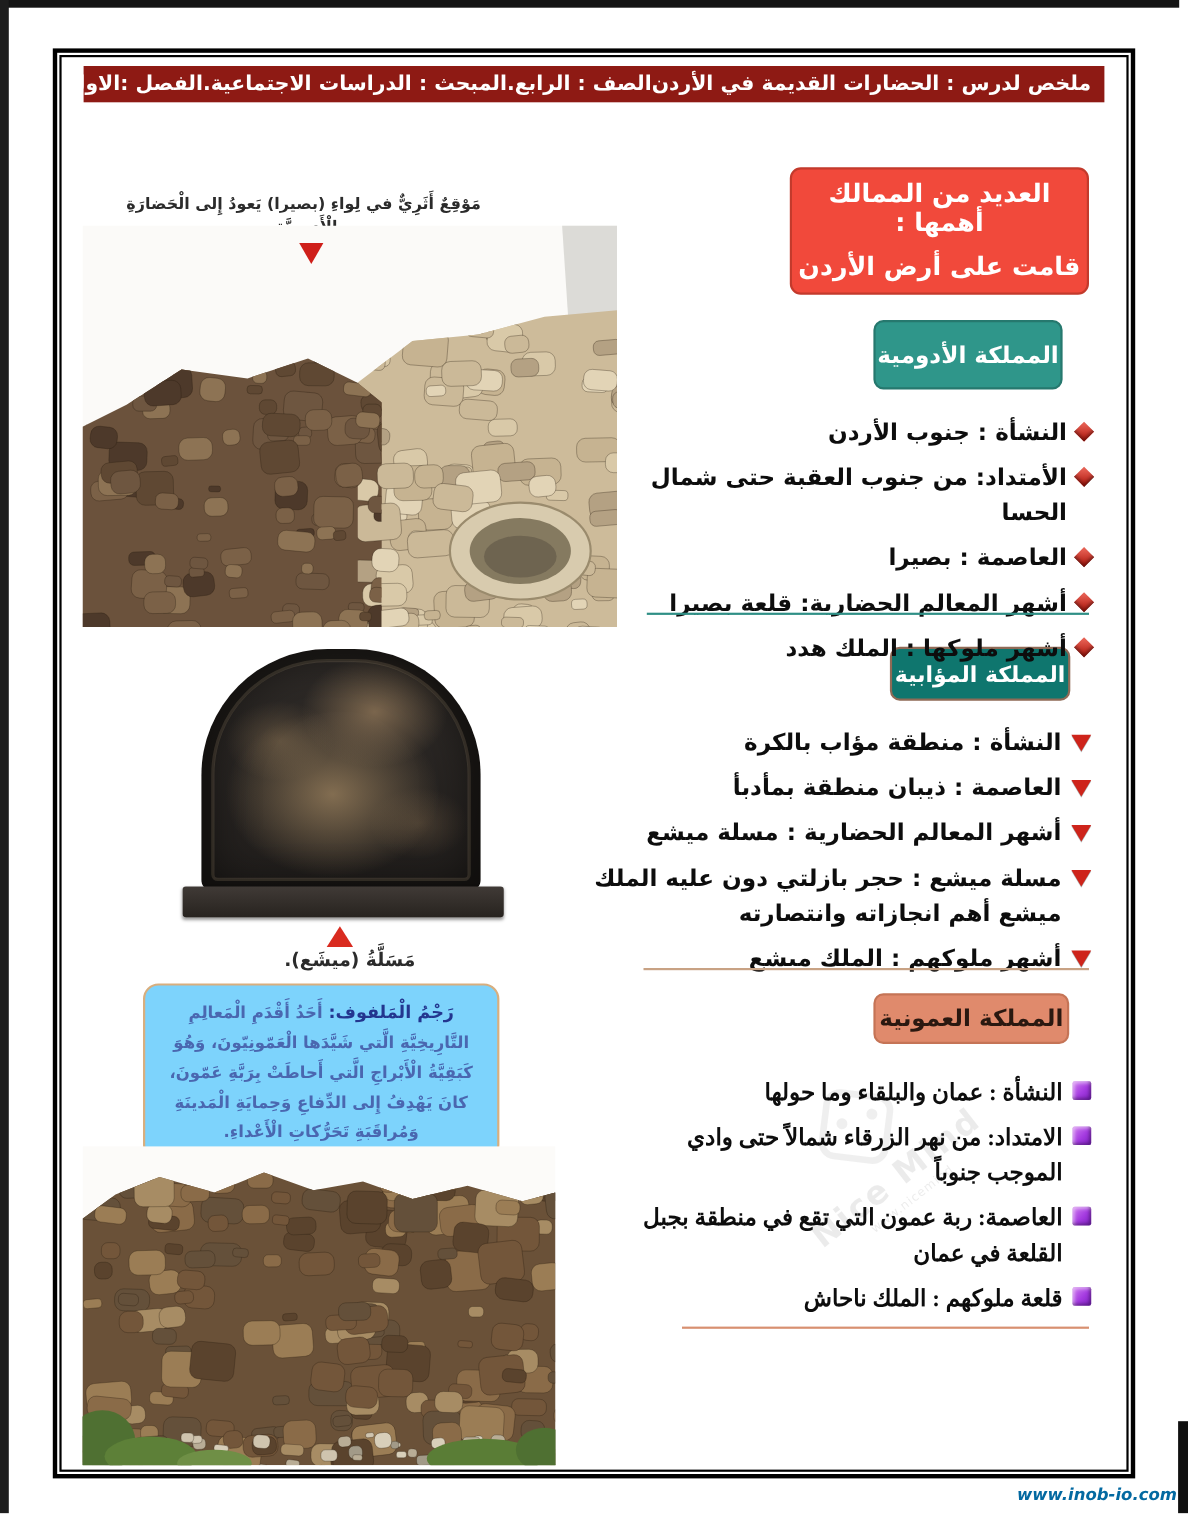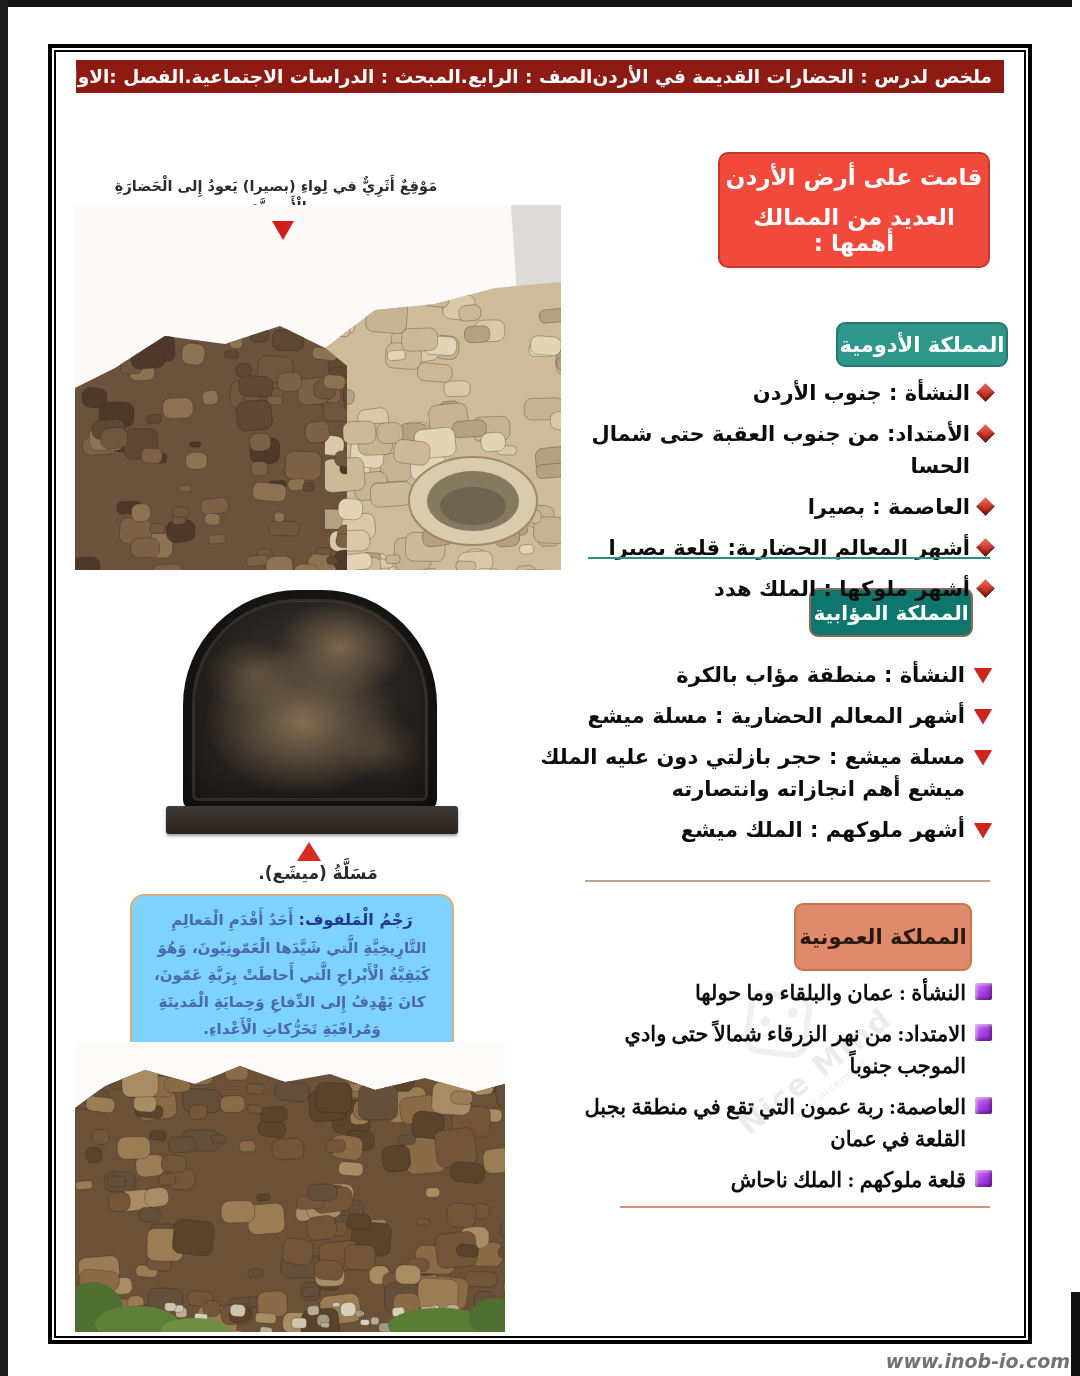--- a/index.html
+++ b/index.html
@@ -16,23 +16,23 @@
   .hdr{position:absolute;left:76px;top:60px;width:928px;height:33px;background:#8E1A14;
        color:#fff;font-weight:bold;font-size:18.5px;display:flex;direction:rtl;
        align-items:center;justify-content:space-between;padding:0 12px;box-sizing:border-box;white-space:nowrap;}
   
   .intro{position:absolute;left:718px;top:152px;width:272px;height:116px;background:#F1493B;
          border:2px solid #C33A2C;border-radius:10px;color:#fff;font-weight:bold;font-size:23px;
          text-align:center;direction:rtl;display:flex;flex-direction:column;justify-content:center;gap:14px;box-sizing:border-box;}
   
   .kbox{position:absolute;border-radius:9px;display:flex;align-items:center;justify-content:center;
         font-weight:bold;direction:rtl;box-sizing:border-box;}
-  .kbox.edom{left:836px;top:291px;width:172px;height:45px;background:#2F968A;border:2px solid #26786E;color:#fff;font-size:21px;margin-top:31px;}
+  .kbox.edom{left:794px;top:291px;width:172px;height:63px;background:#2F968A;border:2px solid #26786E;color:#fff;font-size:21px;}
   .kbox.moab{left:809px;top:588px;width:164px;height:49px;background:#0f766e;border:2px solid #8F6A56;color:#fff;font-size:20px;}
-  .kbox.ammon{left:794px;top:903px;width:178px;height:68px;background:#E08A6C;border:2px solid #C57456;color:#2A1810;font-size:21px;}
+  .kbox.ammon{left:794px;top:903px;width:178px;height:46px;background:#E08A6C;border:2px solid #C57456;color:#2A1810;font-size:21px;}
   
   .list{position:absolute;direction:rtl;z-index:2;}
   .list1{top:378px;right:88px;width:452px;}
   .list2{top:660px;right:88px;width:455px;}
   .list3{top:978px;right:88px;width:420px;font-family:Liberation Serif, serif;}
   .li{display:flex;align-items:flex-start;gap:9px;margin-bottom:9px;
       font-size:21px;font-weight:bold;color:#0d0d0d;text-align:right;line-height:1.52;}
   .b-diamond{flex:0 0 auto;width:13px;height:13px;margin-top:8px;
       background:linear-gradient(135deg,#ef6a5d,#A80F06);transform:rotate(45deg);
       box-shadow:inset -2px -2px 3px rgba(0,0,0,.35);}
@@ -78,21 +78,21 @@
   .wm{position:absolute;left:646px;top:986px;width:300px;transform:rotate(-38deg);
       opacity:.13;color:#6f6f6f;text-align:center;z-index:1;}
   .wm .logo{width:52px;height:52px;border:6px solid #8a8a8a;border-radius:15px;
       transform:rotate(45deg);margin:0 auto 10px;position:relative;}
   .wm .logo::before,.wm .logo::after{content:"";position:absolute;width:10px;height:10px;border-radius:50%;background:#8a8a8a;}
   .wm .logo::before{left:8px;top:20px;}
   .wm .logo::after{right:8px;top:8px;}
   .wm .brand{font-size:30px;font-weight:bold;letter-spacing:2px;}
   .wm .url{font-size:11px;letter-spacing:1px;}
   .site{position:absolute;right:10px;top:1350px;font-weight:bold;font-style:italic;
-      font-size:19px;color:#737373;}
+      font-size:15px;color:#0369a1;}
 </style>
 </head>
 <body>
 
 <div class="page">
 
   <div class="scan-top"></div>
   <div class="scan-left"></div>
   <div class="scan-right"></div>
 
@@ -107,22 +107,22 @@
     <span>الفصل :الاول</span>
   </div>
 
   <div class="wm">
     <div class="logo"></div>
     <div class="brand">Nice Mind</div>
     <div class="url">www.nicemind</div>
   </div>
 
   <div class="intro">
+    <div>العديد من الممالك  أهمها :</div>
     <div>قامت على أرض الأردن</div>
-    <div>العديد من الممالك  أهمها :</div>
   </div>
 
   <div class="kbox edom">
     <span>المملكة الأدومية</span>
   </div>
   <div class="list list1">
     <div class="li">
         <span class="b-diamond"></span>
         <span>النشأة : جنوب الأردن</span>
       </div>
@@ -145,20 +145,24 @@
   </div>
   <div class="sep sep1"></div>
 
   <div class="kbox moab">
     <span>المملكة المؤابية</span>
   </div>
   <div class="list list2">
     <div class="li">
         <span class="b-tri"></span>
         <span>النشأة : منطقة مؤاب بالكرة</span>
+      </div>
+    <div class="li">
+        <span class="b-tri"></span>
+        <span>العاصمة : ذيبان منطقة بمأدبأ</span>
       </div>
     <div class="li">
         <span class="b-tri"></span>
         <span>أشهر المعالم الحضارية : مسلة ميشع</span>
       </div>
     <div class="li">
         <span class="b-tri"></span>
         <span>مسلة ميشع : حجر بازلتي دون عليه الملك ميشع أهم انجازاته وانتصارته</span>
       </div>
     <div class="li">

